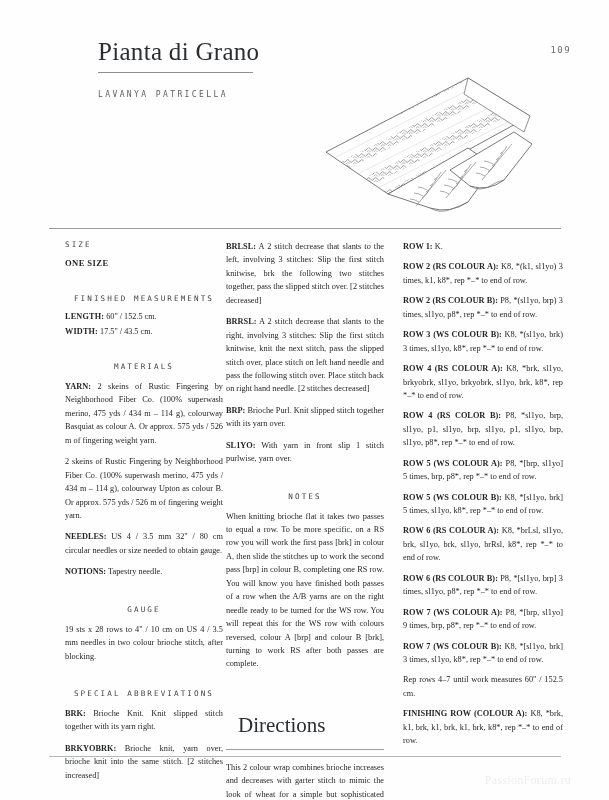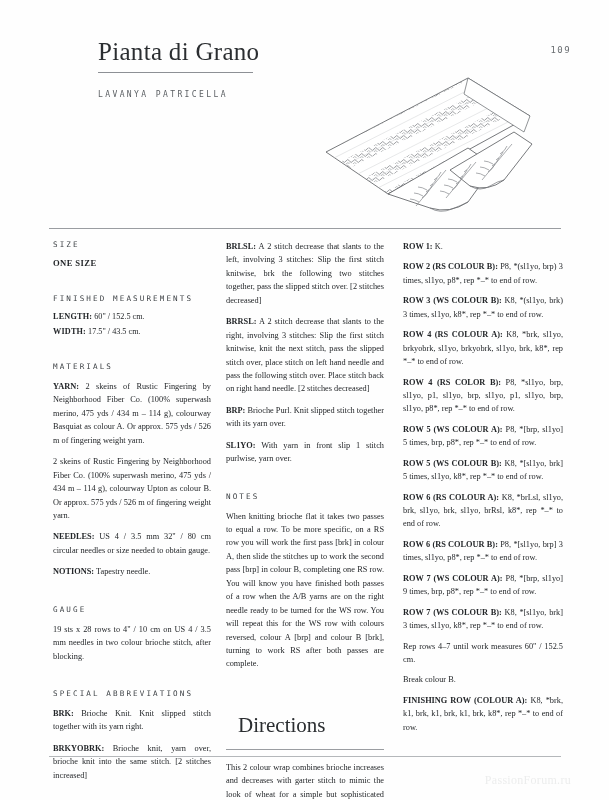--- a/index.html
+++ b/index.html
@@ -94,33 +94,33 @@
     position: absolute;
     left: 49px;
     top: 240px;
     width: 512px;
   }
   .col {
     position: absolute;
     top: 0;
     width: 158px;
   }
-  .col-1 { left: 4px; }
+  .col-1 { left: 16px; }
   .col-2 { left: 177px; }
   .col-3 { left: 354px; width: 160px; }
 
   
   .sect-head {
     font-family: "DejaVu Sans Mono", monospace;
     font-size: 7.6px;
     letter-spacing: 2.1px;
     color: #3e4246;
     margin: 0 0 9px 0;
   }
-  .sect-head.spaced { margin-top: 26px; }
+  .sect-head.spaced { margin-top: 26px; text-align: center; }
 
   p.body {
     font-family: "Liberation Serif", serif;
     font-size: 8.3px;
     line-height: 1.62;
     color: #232629;
     margin: 0 0 8px 0;
     text-align: justify;
   }
   p.body:last-child { margin-bottom: 0; }
@@ -309,20 +309,23 @@
       <p class="body">This 2 colour wrap combines brioche increases and decreases with garter stitch to mimic the look of wheat for a simple but sophisticated accessory, great for layering with your favourite outfits.</p>
 
     </div>
 
     <div class="col col-3">
 
       <p class="body tight">
         <b class="run">ROW 1:</b><span> K.</span>
       </p>
       <p class="body tight">
+        <b class="run">ROW 2 (RS COLOUR A):</b><span> K8, *(k1, sl1yo) 3 times, k1, k8*, rep *–* to end of row.</span>
+      </p>
+      <p class="body tight">
         <b class="run">ROW 2 (RS COLOUR B):</b><span> P8, *(sl1yo, brp) 3 times, sl1yo, p8*, rep *–* to end of row.</span>
       </p>
       <p class="body tight">
         <b class="run">ROW 3 (WS COLOUR B):</b><span> K8, *(sl1yo, brk) 3 times, sl1yo, k8*, rep *–* to end of row.</span>
       </p>
       <p class="body tight">
         <b class="run">ROW 4 (RS COLOUR A):</b><span> K8, *brk, sl1yo, brkyobrk, sl1yo, brkyobrk, sl1yo, brk, k8*, rep *–* to end of row.</span>
       </p>
       <p class="body tight">
         <b class="run">ROW 4 (RS COLOR B):</b><span> P8, *sl1yo, brp, sl1yo, p1, sl1yo, brp, sl1yo, p1, sl1yo, brp, sl1yo, p8*, rep *–* to end of row.</span>
@@ -340,21 +343,20 @@
         <b class="run">ROW 6 (RS COLOUR B):</b><span> P8, *[sl1yo, brp] 3 times, sl1yo, p8*, rep *–* to end of row.</span>
       </p>
       <p class="body tight">
         <b class="run">ROW 7 (WS COLOUR A):</b><span> P8, *[brp, sl1yo] 9 times, brp, p8*, rep *–* to end of row.</span>
       </p>
       <p class="body tight">
         <b class="run">ROW 7 (WS COLOUR B):</b><span> K8, *[sl1yo, brk] 3 times, sl1yo, k8*, rep *–* to end of row.</span>
       </p>
 
       <p class="body tight">Rep rows 4–7 until work measures 60" / 152.5 cm.</p>
-      <p class="body tight">Break colour B.</p>
       <p class="body tight">
         <b class="run">FINISHING ROW (COLOUR A):</b><span> K8, *brk, k1, brk, k1, brk, k1, brk, k8*, rep *–* to end of row.</span>
       </p>
 
     </div>
 
   </div>
 
   <div class="watermark">PassionForum.ru</div>
 

